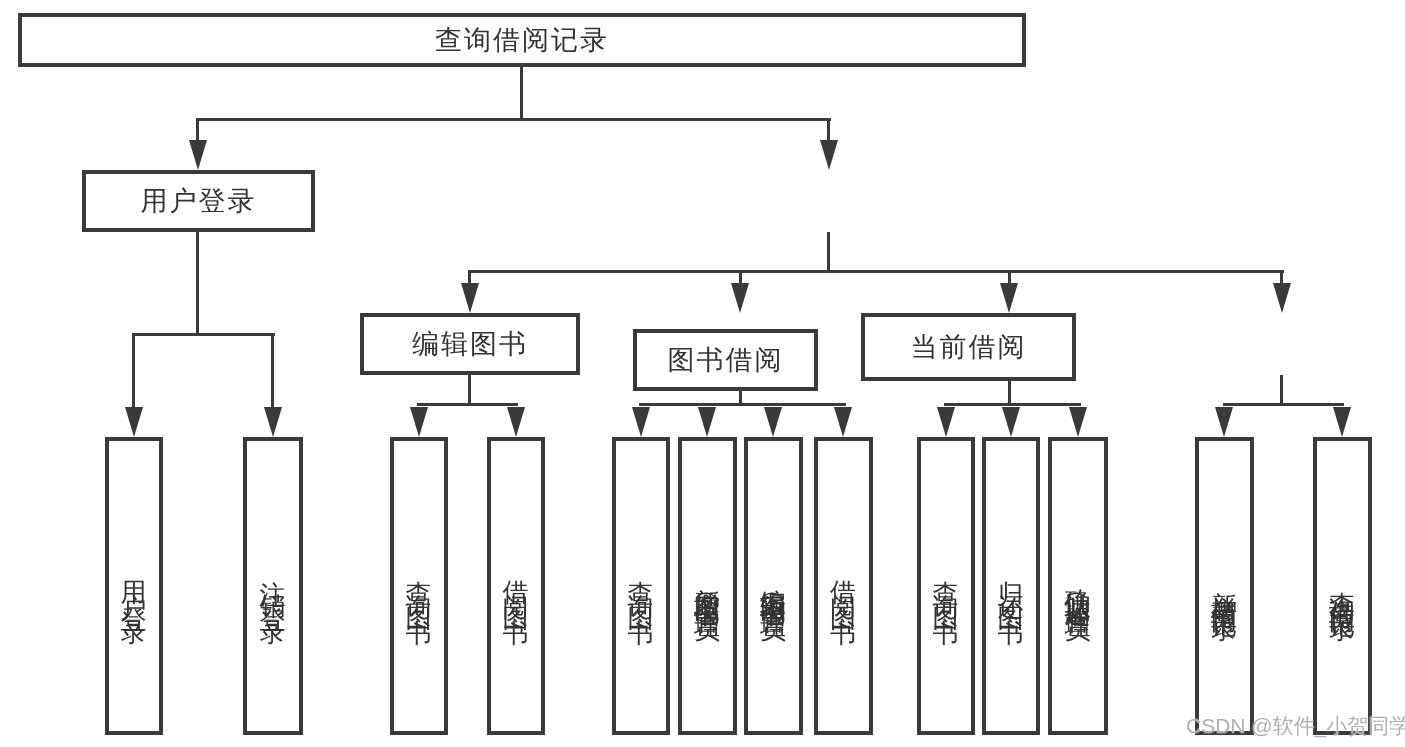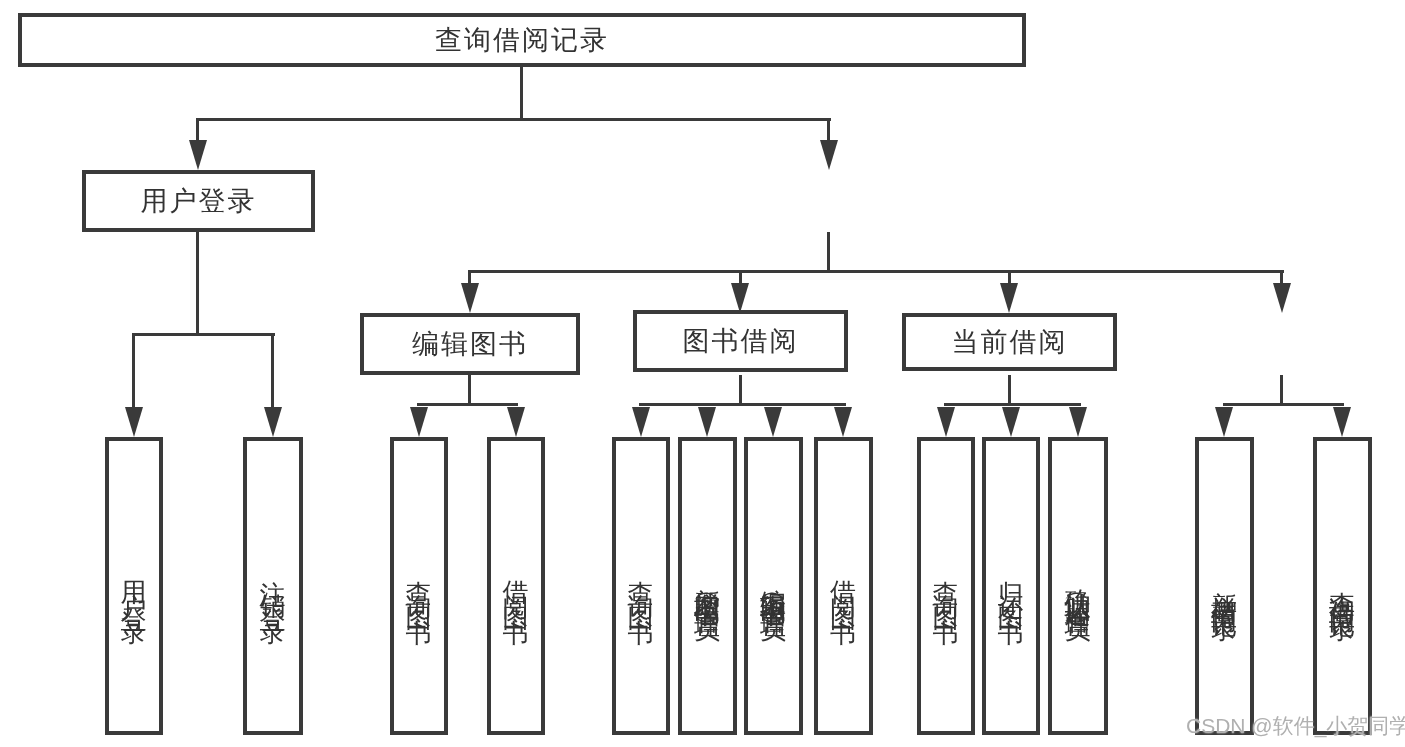--- a/index.html
+++ b/index.html
@@ -69,24 +69,24 @@
   <div class="ln" style="left:1008px;top:270px;width:3px;height:15px"></div>
   <div class="ln" style="left:1280px;top:270px;width:3px;height:15px"></div>
   <div class="arrow" style="left:461px;top:283px"></div>
   <div class="arrow" style="left:731px;top:283px"></div>
   <div class="arrow" style="left:1000px;top:283px"></div>
   <div class="arrow" style="left:1273px;top:283px"></div>
 
   <div class="box h" style="left:360px;top:313px;width:220px;height:62px">
     <span>编辑图书</span>
   </div>
-  <div class="box h" style="left:633px;top:310px;width:215px;height:62px">
+  <div class="box h" style="left:633px;top:329px;width:185px;height:62px">
     <span>图书借阅</span>
   </div>
-  <div class="box h" style="left:902px;top:313px;width:215px;height:58px">
+  <div class="box h" style="left:861px;top:313px;width:215px;height:68px">
     <span>当前借阅</span>
   </div>
 
   <div class="ln" style="left:468px;top:375px;width:3px;height:31px"></div>
   <div class="ln" style="left:417px;top:403px;width:101px;height:3px"></div>
   <div class="arrow" style="left:410px;top:407px"></div>
   <div class="arrow" style="left:507px;top:407px"></div>
 
   <div class="ln" style="left:739px;top:375px;width:3px;height:31px"></div>
   <div class="ln" style="left:639px;top:403px;width:207px;height:3px"></div>

